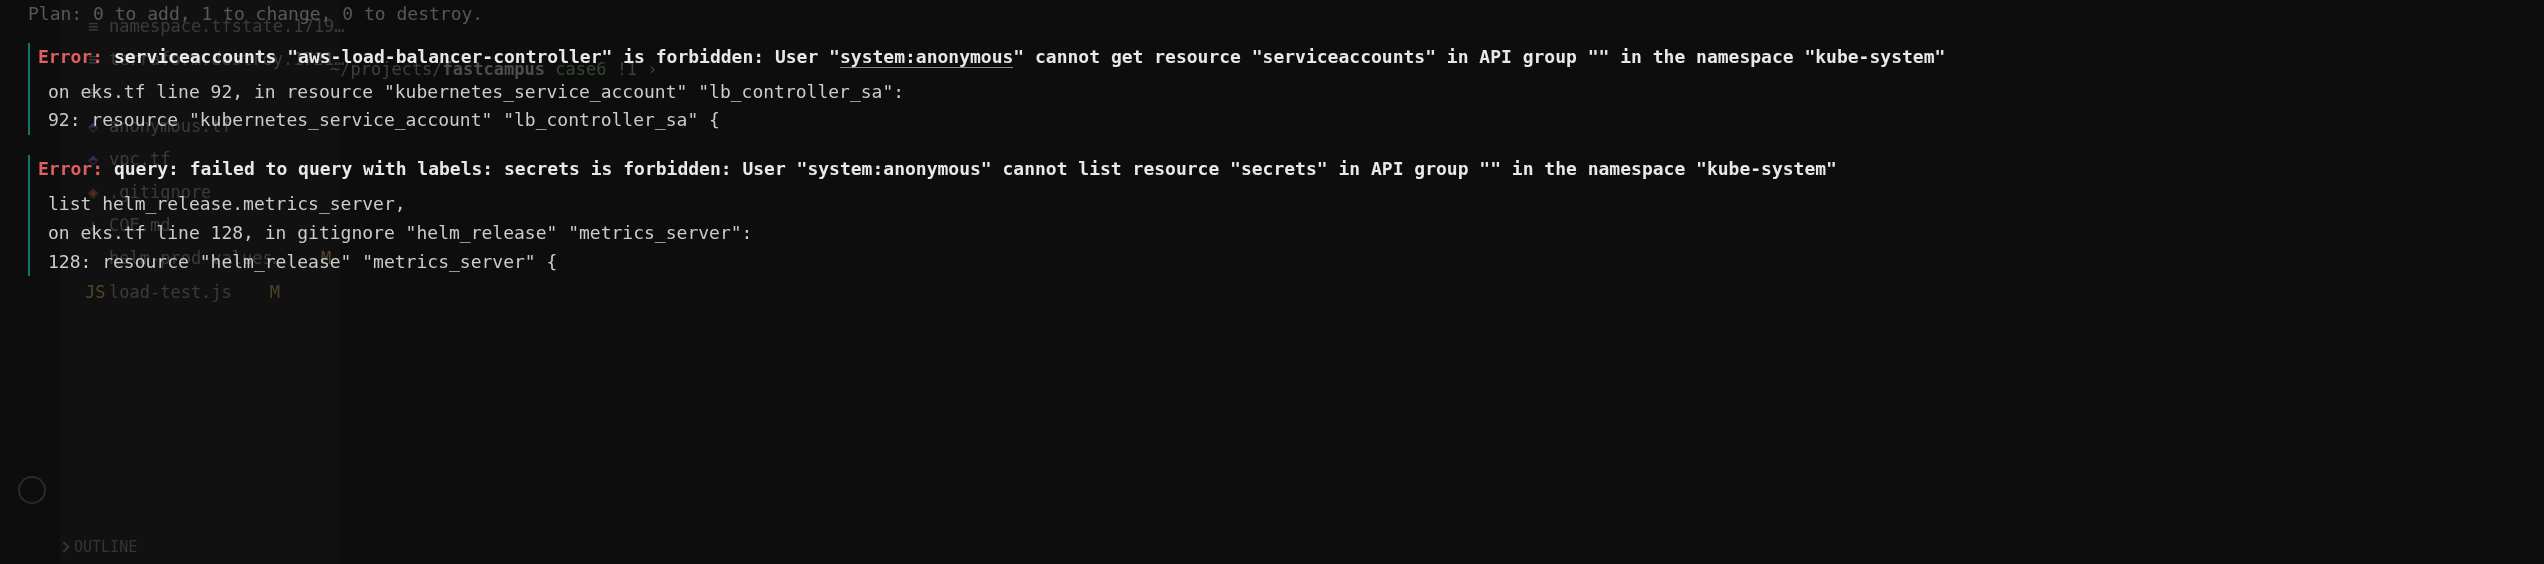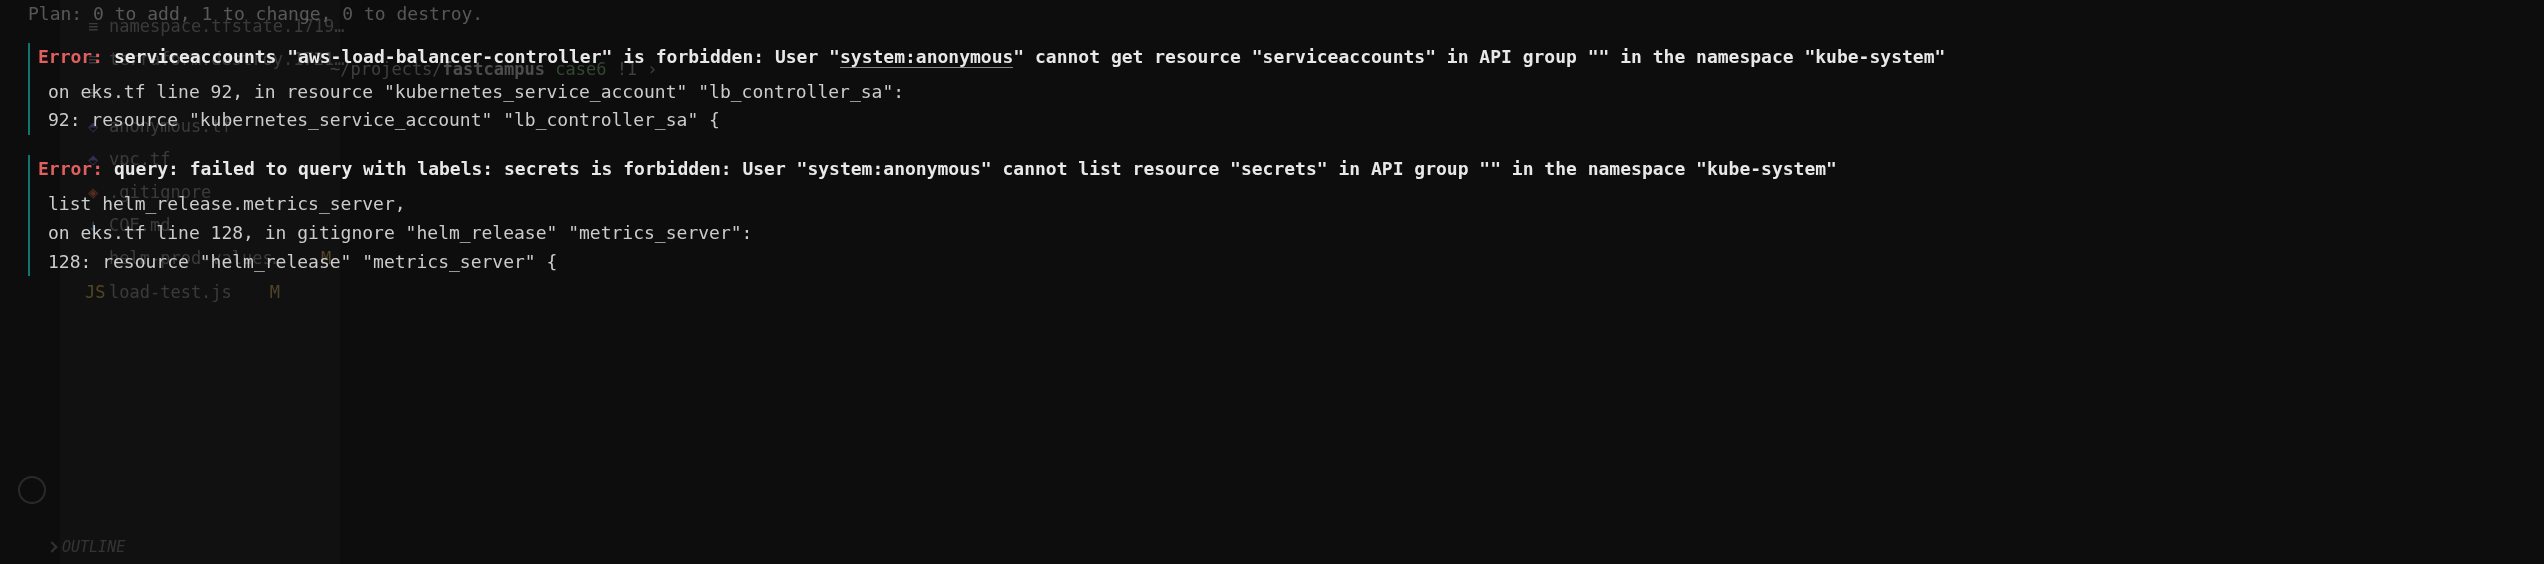--- a/index.html
+++ b/index.html
@@ -124,30 +124,29 @@
       bottom: 60px;
       width: 28px;
       height: 28px;
       border: 2px solid #555;
       border-radius: 50%;
       opacity: 0.4;
       z-index: 1;
     }
     .outline-section {
       position: absolute;
-      left: 48px;
+      left: 60px;
       bottom: 5px;
       color: #777;
       opacity: 0.35;
       font-size: 15px;
       z-index: 1;
       display: flex;
       align-items: center;
       gap: 6px;
-      font-style: italic;
     }
     .chevron {
       display: inline-block;
       width: 8px;
       height: 8px;
       border-right: 2px solid #777;
       border-bottom: 2px solid #777;
       transform: rotate(-45deg);
     }
   </style>

